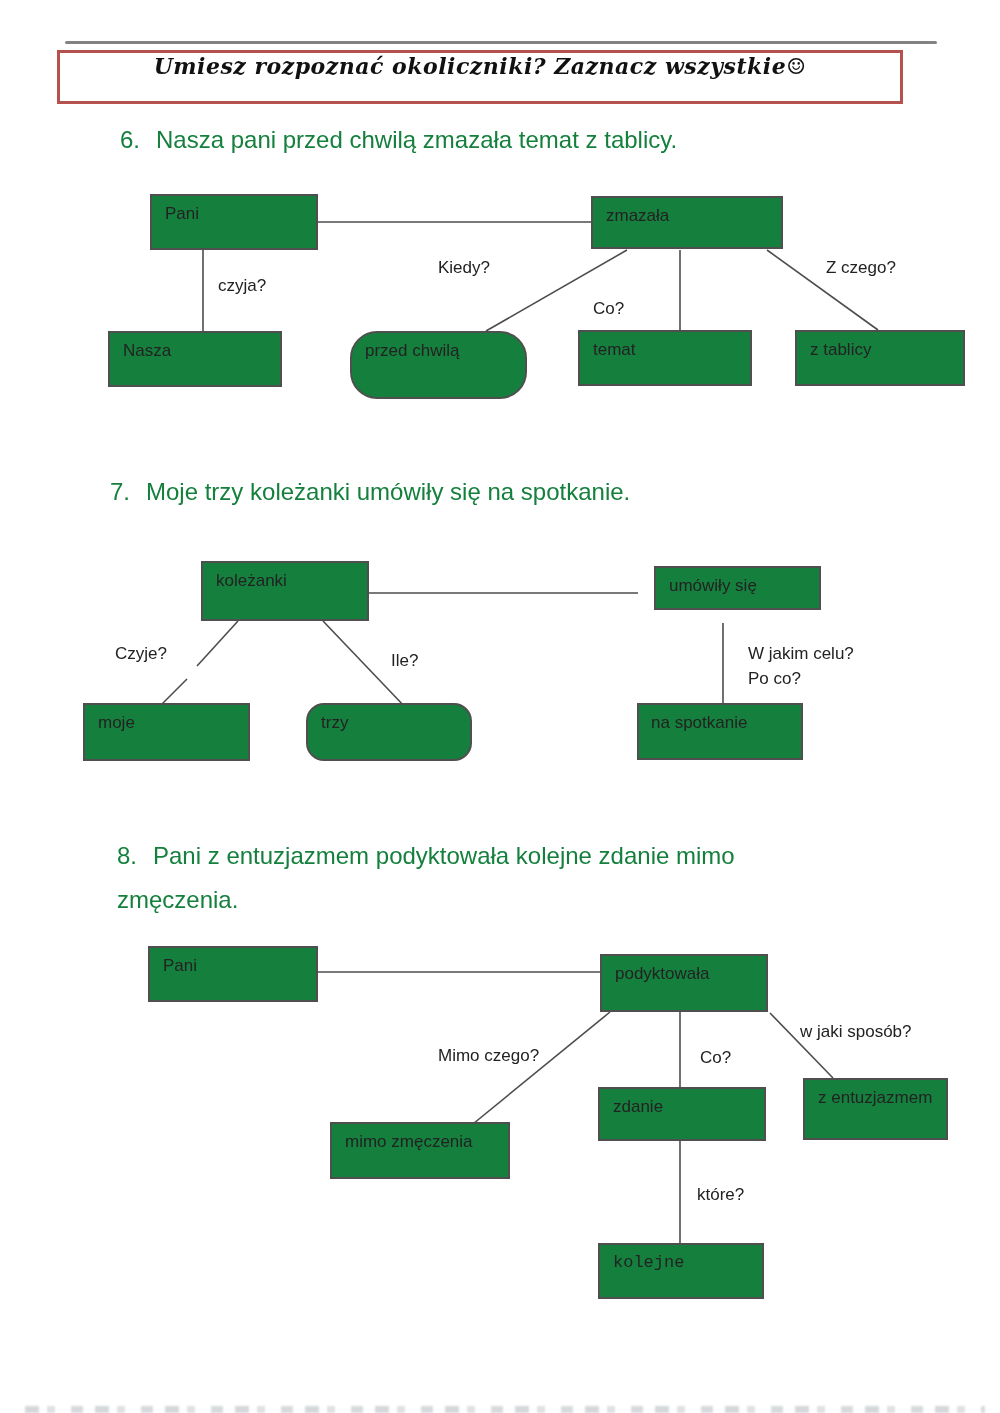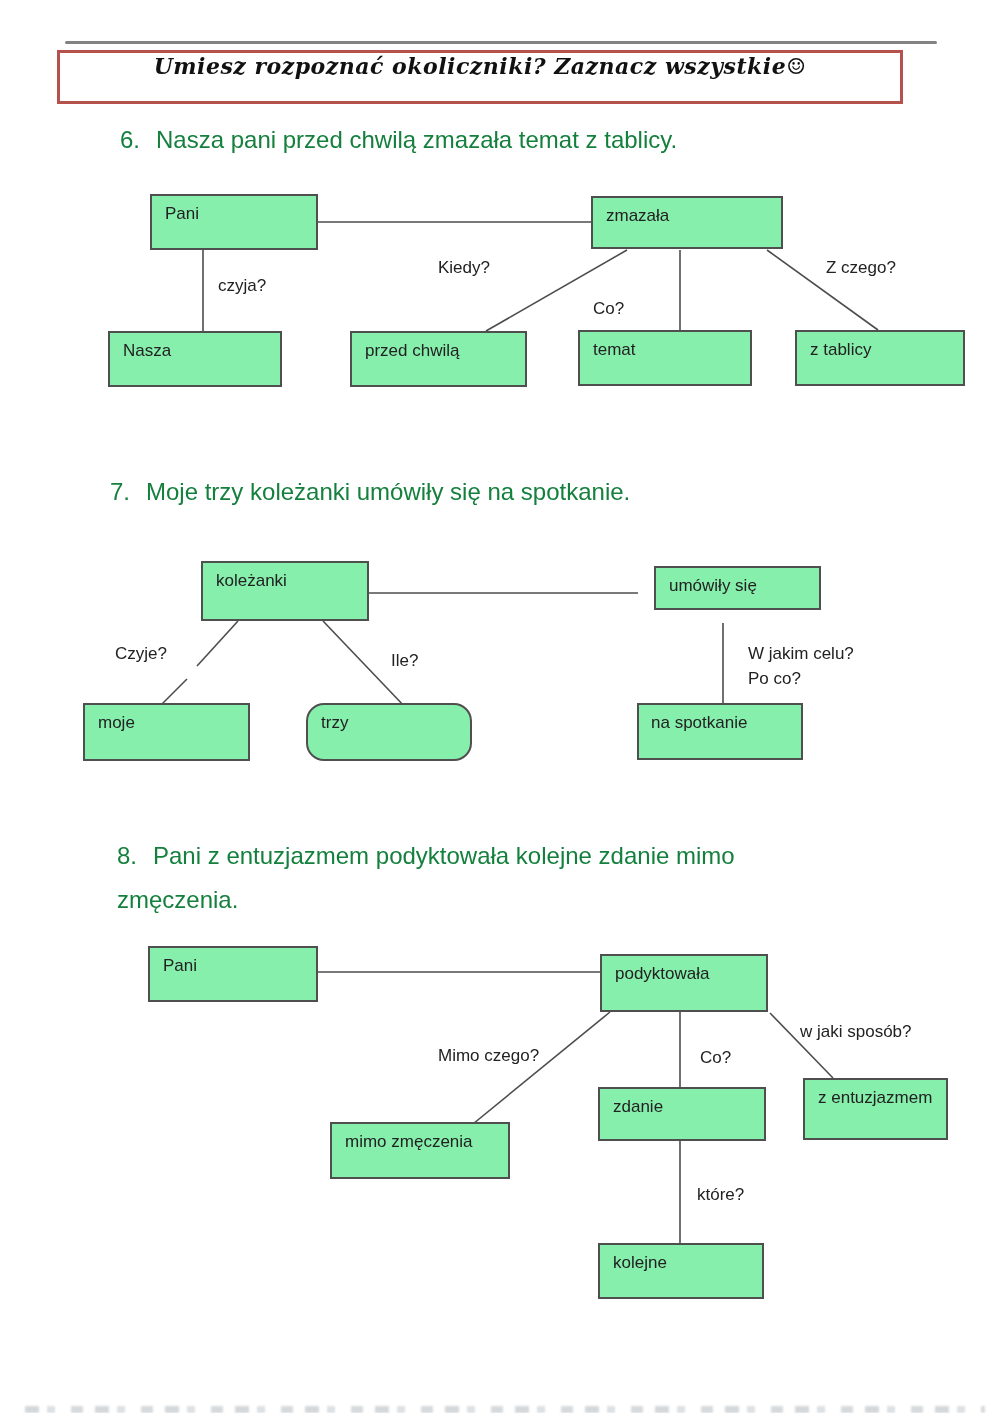--- a/index.html
+++ b/index.html
@@ -24,21 +24,21 @@
     font-family:"DejaVu Serif", serif;
     font-weight:bold;font-style:italic;
     font-size:22px;letter-spacing:.5px;color:#111;
     white-space:nowrap;
   }
   .heading{
     position:absolute;font-size:24px;color:#15803d;white-space:nowrap;
   }
   .heading .num{display:inline-block;margin-right:16px;}
   .node{
-    position:absolute;background:#86efac;border:2px solid #4f4f4f;
+    position:absolute;background:#15803d;border:2px solid #4f4f4f;
     box-sizing:border-box;
     font-size:17px;color:#222;
     padding:8px 0 0 13px;
   }
   .qlabel{
     position:absolute;font-size:17px;color:#222;white-space:nowrap;
   }
   svg.overlay{
     position:absolute;left:0;top:0;width:1000px;height:1413px;
     pointer-events:none;
@@ -85,21 +85,21 @@
     <line x1="680" y1="1141" x2="680" y2="1243"></line>
   </svg>
 
   <div class="heading" style="left:120px;top:126px;">
     <span class="num">6.</span><span>Nasza pani przed chwilą zmazała temat z tablicy.</span>
   </div>
 
   <div class="node" style="left:150px;top:194px;width:168px;height:56px;">Pani</div>
   <div class="node" style="left:591px;top:196px;width:192px;height:53px;">zmazała</div>
   <div class="node" style="left:108px;top:331px;width:174px;height:56px;">Nasza</div>
-  <div class="node" style="left:350px;top:331px;width:177px;height:56px;">przed chwilą</div>
+  <div class="node" style="left:350px;top:331px;width:177px;height:68px;border-radius:27px;">przed chwilą</div>
   <div class="node" style="left:578px;top:330px;width:174px;height:56px;">temat</div>
   <div class="node" style="left:795px;top:330px;width:170px;height:56px;">z tablicy</div>
 
   <div class="qlabel" style="left:218px;top:276px;">czyja?</div>
   <div class="qlabel" style="left:438px;top:258px;">Kiedy?</div>
   <div class="qlabel" style="left:593px;top:299px;">Co?</div>
   <div class="qlabel" style="left:826px;top:258px;">Z czego?</div>
 
   <div class="heading" style="left:110px;top:478px;">
     <span class="num">7.</span><span>Moje trzy koleżanki umówiły się na spotkanie.</span>
@@ -121,21 +121,21 @@
   </div>
   <div class="heading" style="left:117px;top:886px;">
     <span>zmęczenia.</span>
   </div>
 
   <div class="node" style="left:148px;top:946px;width:170px;height:56px;">Pani</div>
   <div class="node" style="left:600px;top:954px;width:168px;height:58px;">podyktowała</div>
   <div class="node" style="left:330px;top:1122px;width:180px;height:57px;">mimo zmęczenia</div>
   <div class="node" style="left:598px;top:1087px;width:168px;height:54px;">zdanie</div>
   <div class="node" style="left:803px;top:1078px;width:145px;height:62px;">z entuzjazmem</div>
-  <div class="node" style="left:598px;top:1243px;width:166px;height:56px;">kolejne</div>
+  <div class="node" style="left:598px;top:1243px;width:166px;height:56px;font-family:Liberation Mono, monospace;">kolejne</div>
 
   <div class="qlabel" style="left:438px;top:1046px;">Mimo czego?</div>
   <div class="qlabel" style="left:700px;top:1048px;">Co?</div>
   <div class="qlabel" style="left:800px;top:1022px;">w jaki sposób?</div>
   <div class="qlabel" style="left:697px;top:1185px;">które?</div>
 
   <div class="scan-bottom"></div>
 
 </div>
 

